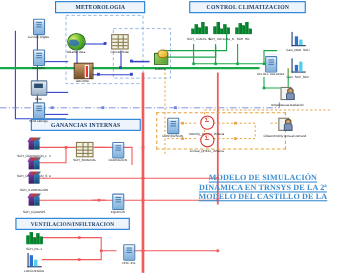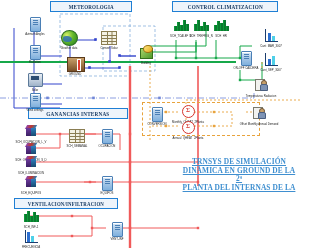--- a/index.html
+++ b/index.html
@@ -524,18 +524,18 @@
   </div>
 
   <div class="node" style="left:104px;top:221px;">
     <div class="ico">
         <div class="ic-card"></div>
       </div>
     <div class="lbl">VENT-INF</div>
   </div>
 
   <div class="maintitle" style="left:180px;top:158px;width:118px;">
-    <div class="u">TRNSYS DE SIMULACIÓN</div>
-    <div class="u">DINÁMICA EN GROUND DE LA 2ª</div>
-    <div class="u">PLANTA  DEL INTERNAS DE LA</div>
+    <div class="u">MODELO DE SIMULACIÓN</div>
+    <div class="u">DINÁMICA EN TRNSYS DE LA 2ª</div>
+    <div class="u">MODELO  DEL CASTILLO DE LA</div>
   </div>
 
 </div>
 
 </body></html>

